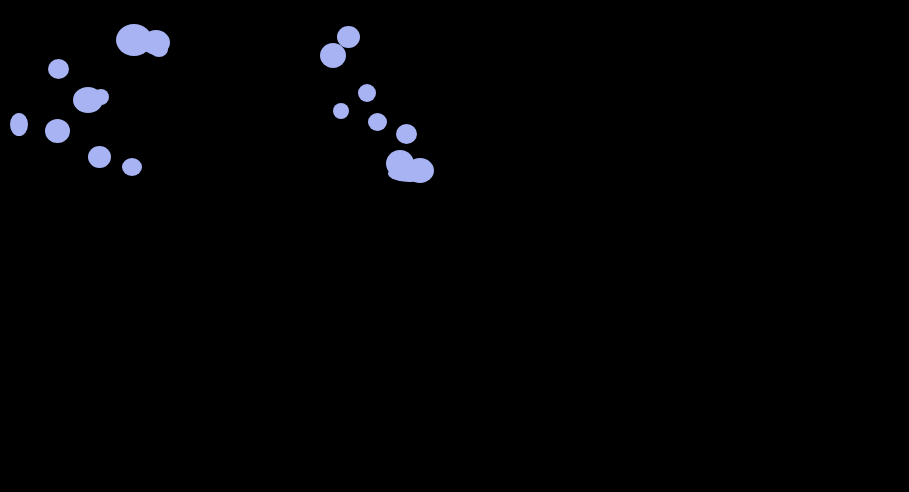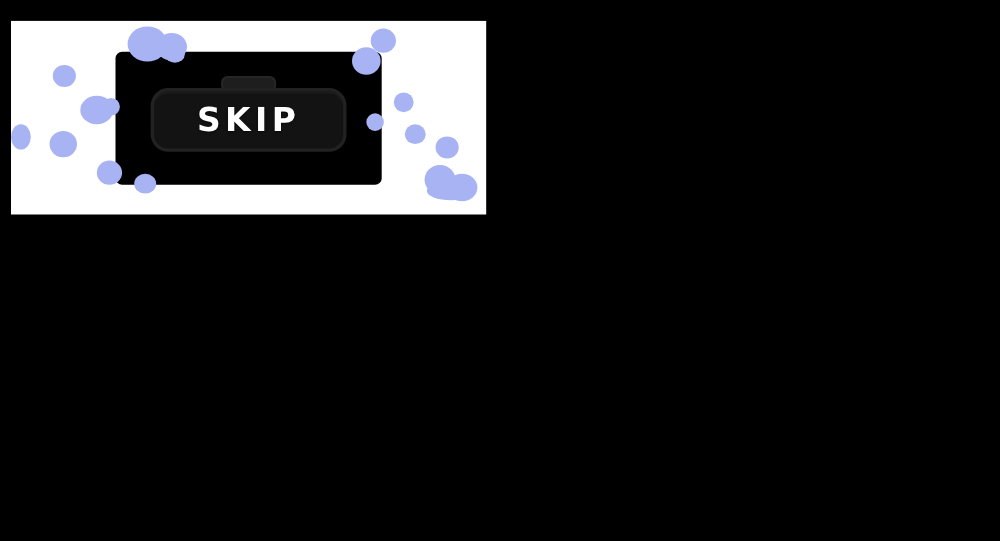--- a/index.html
+++ b/index.html
@@ -80,28 +80,20 @@
     position: absolute;
     background: var(--paint, #a8b3f3);
     border-radius: 50%;
   }
 </style>
 </head>
 <body>
 
 <div class="stage">
 
-  <div class="canvas-area">
-    <div class="panel">
-      <div class="panel-tab"></div>
-      <button class="skip-button">
-        <span class="skip-label">SKIP</span>
-      </button>
-    </div>
-  </div>
 
   <div id="blob-layer" class="blob-layer">
       <div class="blob" style="left: 116px; top: 24px; width: 36px; height: 32px;"></div>
       <div class="blob" style="left: 142px; top: 30px; width: 28px; height: 25px;"></div>
       <div class="blob" style="left: 150px; top: 42px; width: 18px; height: 15px;"></div>
       <div class="blob" style="left: 48px; top: 59px; width: 21px; height: 20px;"></div>
       <div class="blob" style="left: 73px; top: 87px; width: 30px; height: 26px;"></div>
       <div class="blob" style="left: 93px; top: 89px; width: 16px; height: 16px;"></div>
       <div class="blob" style="left: 10px; top: 113px; width: 18px; height: 23px;"></div>
       <div class="blob" style="left: 45px; top: 119px; width: 25px; height: 24px;"></div>

